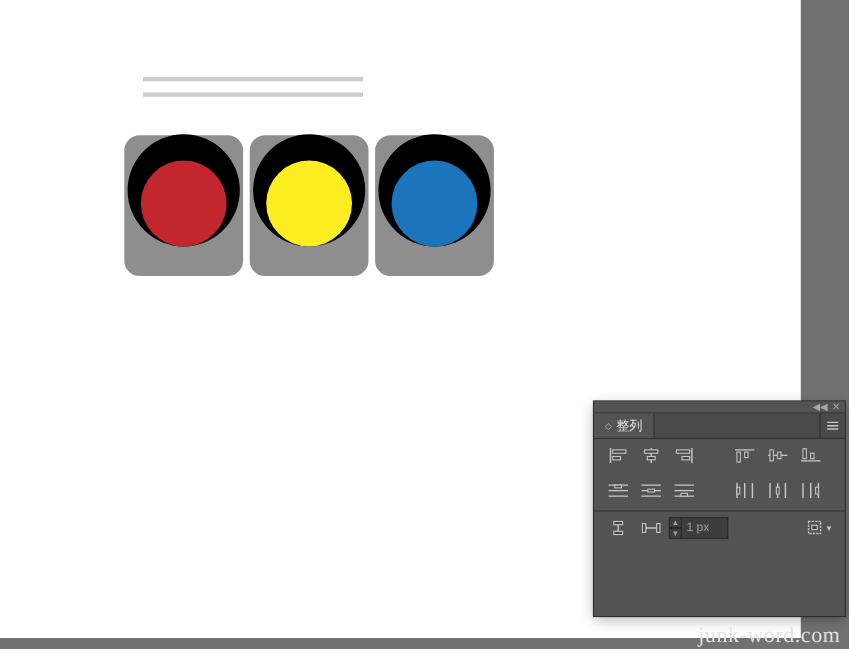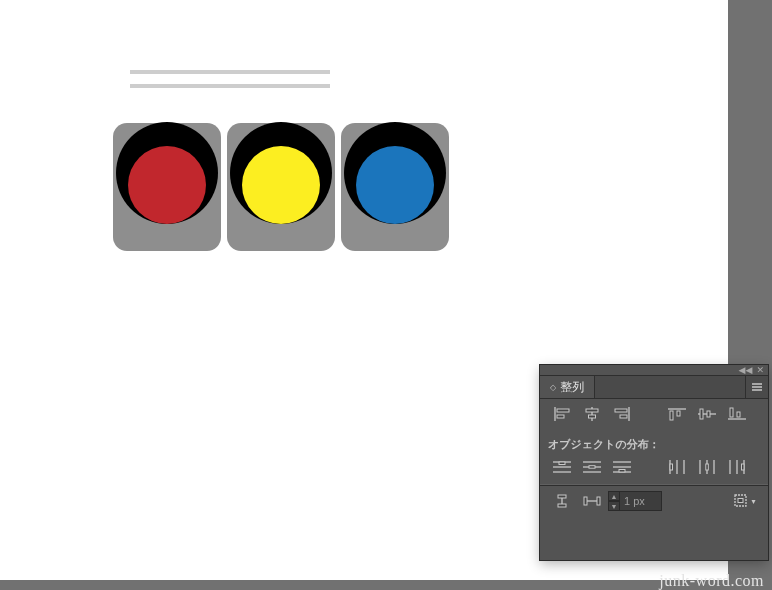--- a/index.html
+++ b/index.html
@@ -157,21 +157,21 @@
     width:42px;height:20px;background:#3d3d3d;border:1px solid #2a2a2a;border-left:none;
     color:#9e9e9e;font-size:11px;display:flex;align-items:center;padding:0 4px;box-sizing:border-box;
   }
   .dropdown-btn {
     width:30px;height:22px;margin-left:auto;display:flex;align-items:center;justify-content:center;gap:1px;color:#c8c8c8;
   }
   .watermark {
     position:absolute;
     right:8px;bottom:0px;
     font-family: Georgia, serif;
-    font-size:16px;
+    font-size:20px;
     color:#e3e3e3;
     letter-spacing:.5px;
   }
   
   .ic { stroke:#c8c8c8; stroke-width:1.3; fill:none; }
   .ic-fill { fill:#c8c8c8; stroke:none; }
   .key { fill:#444; stroke:#c8c8c8; stroke-width:1; }
 </style>
 </head>
 <body>
@@ -252,21 +252,20 @@
     </div>
     <div class="btn">
       <svg width="18" height="14" viewBox="0 0 18 14">
           <line class="ic" x1="0" y1="12" x2="18" y2="12"></line>
           <rect class="key" x="2" y="1" width="3" height="9"></rect>
           <rect class="key" x="9" y="5" width="3" height="5"></rect>
         </svg>
     </div>
   </div>
 
-  <div class="section-label">オブジェクトの分布：</div>
   <div class="row">
     <div class="btn">
       <svg width="18" height="14" viewBox="0 0 18 14">
           <line class="ic" x1="0" y1="2" x2="18" y2="2"></line>
           <line class="ic" x1="0" y1="7" x2="18" y2="7"></line>
           <line class="ic" x1="0" y1="12" x2="18" y2="12"></line>
           <rect class="key" x="6" y="2" width="6" height="2.5"></rect>
         </svg>
     </div>
     <div class="btn">

